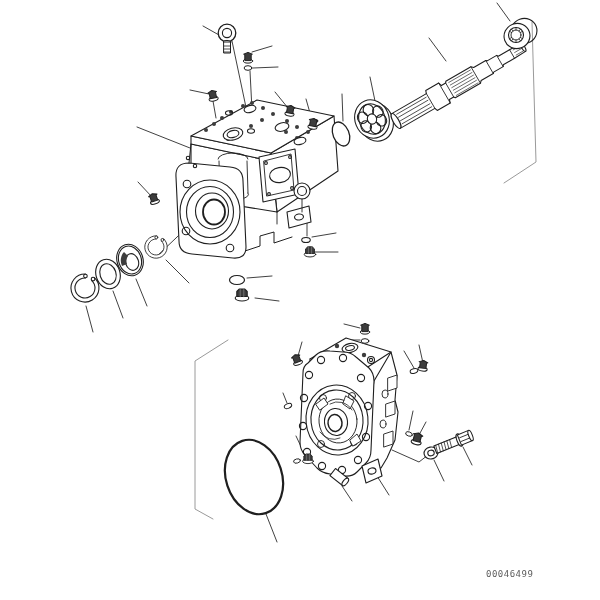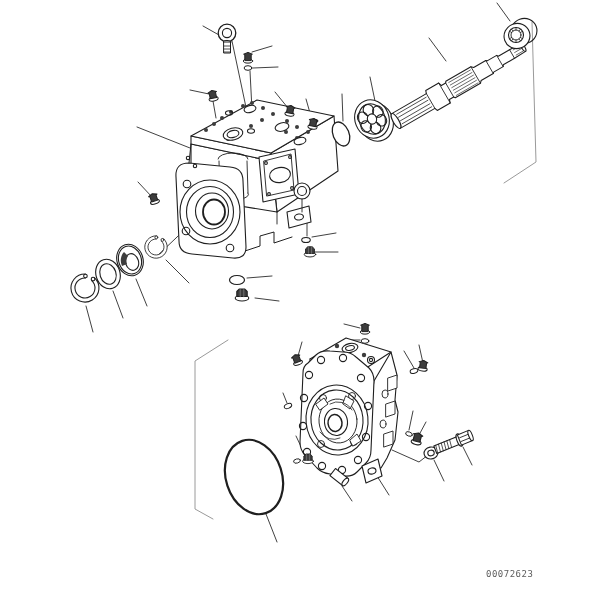--- a/index.html
+++ b/index.html
@@ -370,14 +370,14 @@
         <path d="M9,-2 L20,-2 M9,2 L20,2" stroke-width="0.8"></path>
         <ellipse cx="20" cy="0" rx="1.8" ry="5.5" fill="#fff"></ellipse>
       </g>
     </g>
     <g>
       <ellipse cx="254" cy="477" rx="28" ry="38" transform="rotate(-18 254 477)" fill="none" stroke="#1f1f1f" stroke-width="2.2"></ellipse>
     </g>
   </g>
 </svg>
 
-<div class="drawing-number">00072623</div>
+<div class="drawing-number">00046499</div>
 </div>
 
 </body></html>

